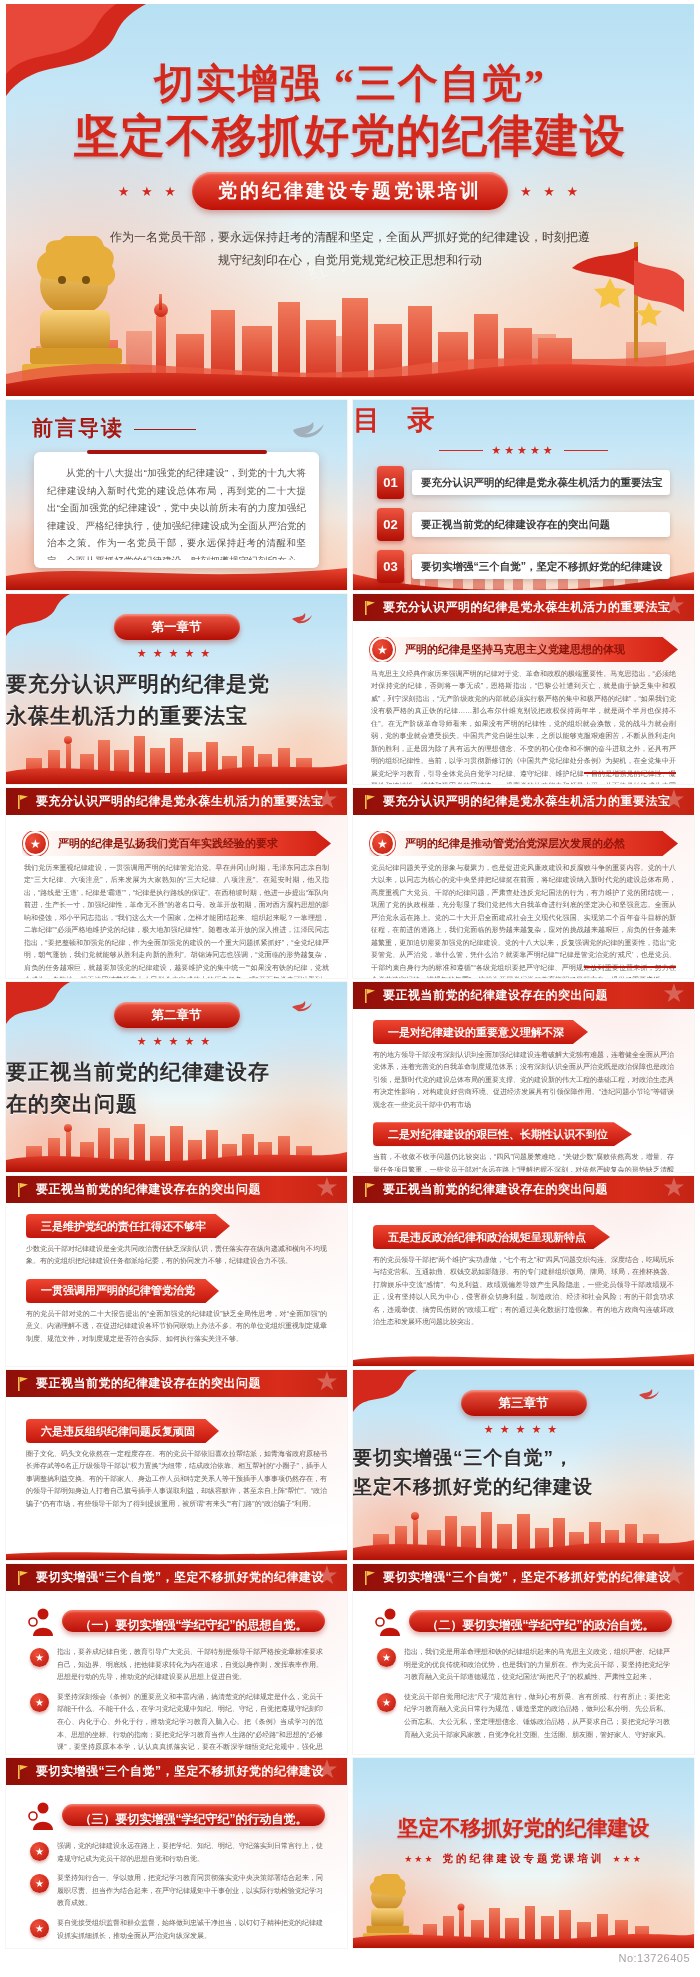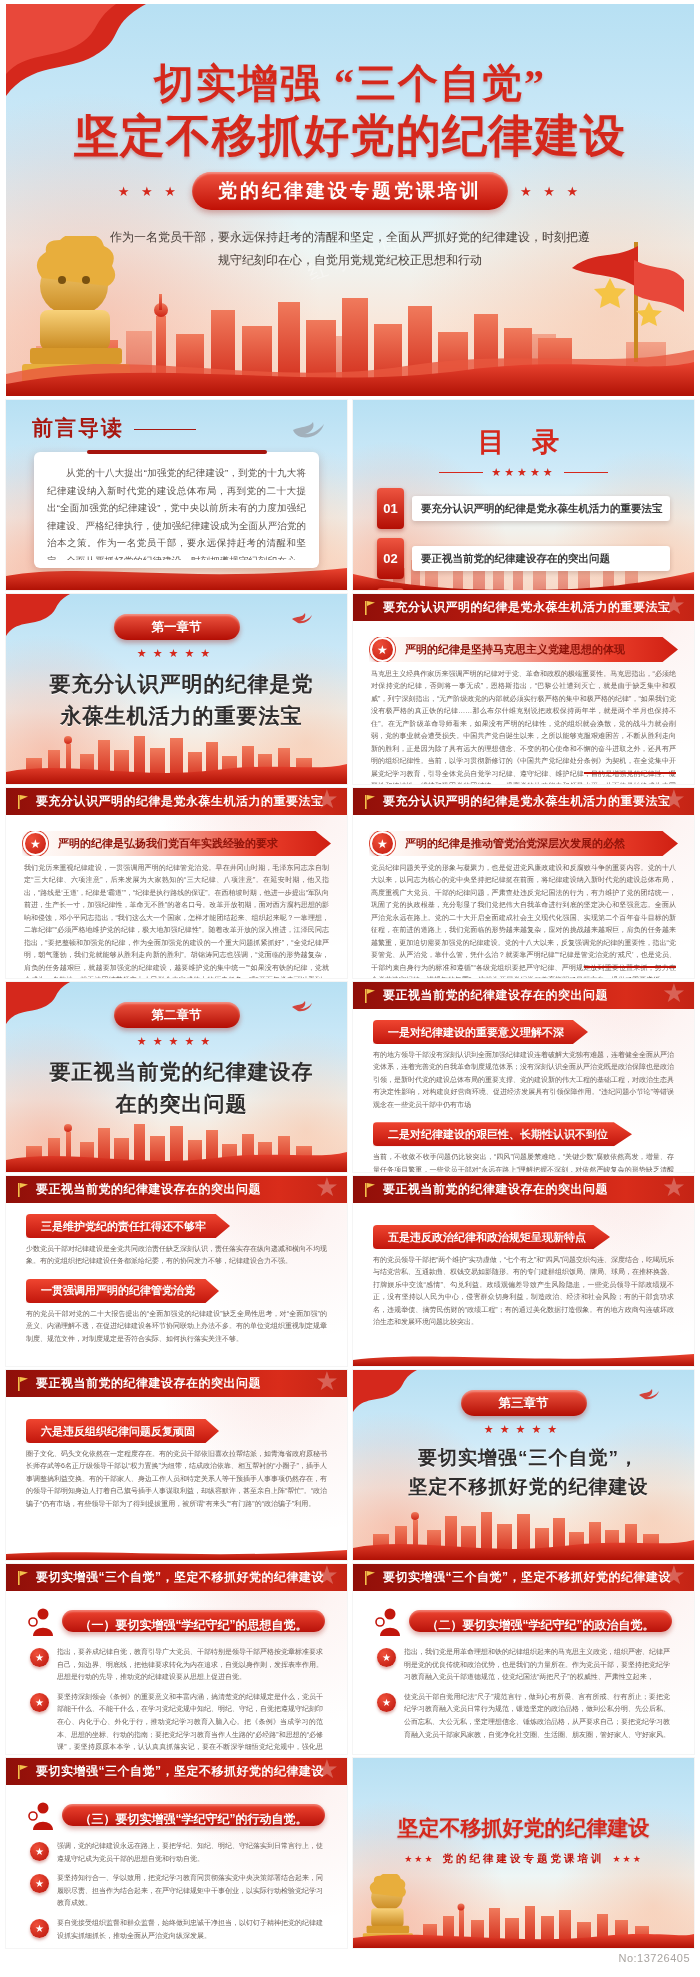--- a/index.html
+++ b/index.html
@@ -32,30 +32,30 @@
     color:#4a413c;line-height:1.95;}
   .wm{position:absolute;color:rgba(255,255,255,.35);font-size:20px;transform:rotate(-18deg);
       letter-spacing:6px;pointer-events:none;}
 
   
   .badge{margin:20px auto 0;width:126px;height:26px;border-radius:13px;text-align:center;
     line-height:26px;color:#fff;font-weight:bold;font-size:12.5px;
     background:linear-gradient(180deg,#ee5540,#b30e04);
     box-shadow:0 3px 5px rgba(160,20,10,.35), inset 0 2px 2px rgba(255,255,255,.35);}
   .starsrow{margin-top:7px;text-align:center;color:#d5281c;font-size:11px;letter-spacing:6px;}
-  .divtitle{margin-top:8px;text-align:center;font-weight:900;color:#2f2d2d;font-size:21px;
-    line-height:1.5;letter-spacing:1px;text-shadow:0 1px 0 rgba(255,255,255,.8);padding-left:10px;}
+  .divtitle{margin-top:8px;font-weight:900;color:#2f2d2d;font-size:21px;
+    line-height:1.5;letter-spacing:1px;text-shadow:0 1px 0 rgba(255,255,255,.8);}
 
   
-  .toc-title{margin-top:24px;text-align:center;color:#d5281c;font-weight:900;font-size:27px;letter-spacing:10px;}
+  .toc-title{margin-top:2px;color:#d5281c;font-weight:900;font-size:27px;letter-spacing:10px;}
   .toc-div{margin-top:6px;display:flex;align-items:center;justify-content:center;gap:8px;}
   .toc-div .ln{width:44px;height:1.5px;background:#d5281c;}
   .toc-div .st{color:#d5281c;font-size:11px;letter-spacing:3px;}
   .toc-item{display:flex;align-items:center;margin:9px 24px 0;gap:8px;position:relative;z-index:2;}
-  .toc-num{width:27px;height:41px;flex:none;border-radius:4px;color:#fff;font-weight:bold;font-size:13px;
+  .toc-num{width:27px;height:33px;flex:none;border-radius:4px;color:#fff;font-weight:bold;font-size:13px;
     display:flex;align-items:center;justify-content:center;
     background:linear-gradient(180deg,#ee5540,#b30e04);box-shadow:0 2px 4px rgba(160,20,10,.4);}
   .toc-bar{flex:1;height:25px;line-height:25px;background:#fff;border-radius:3px;
     box-shadow:0 2px 5px rgba(90,40,30,.22);font-size:10.5px;font-weight:bold;color:#3a3a3a;
     padding:0 9px;white-space:nowrap;overflow:hidden;}
 
   
   .pre-title{position:absolute;left:26px;top:14px;color:#a81710;font-weight:900;font-size:21px;letter-spacing:2px;}
   .pre-title:after{content:"";display:inline-block;width:62px;height:1.5px;background:#a81710;
     vertical-align:middle;margin-left:10px;}

